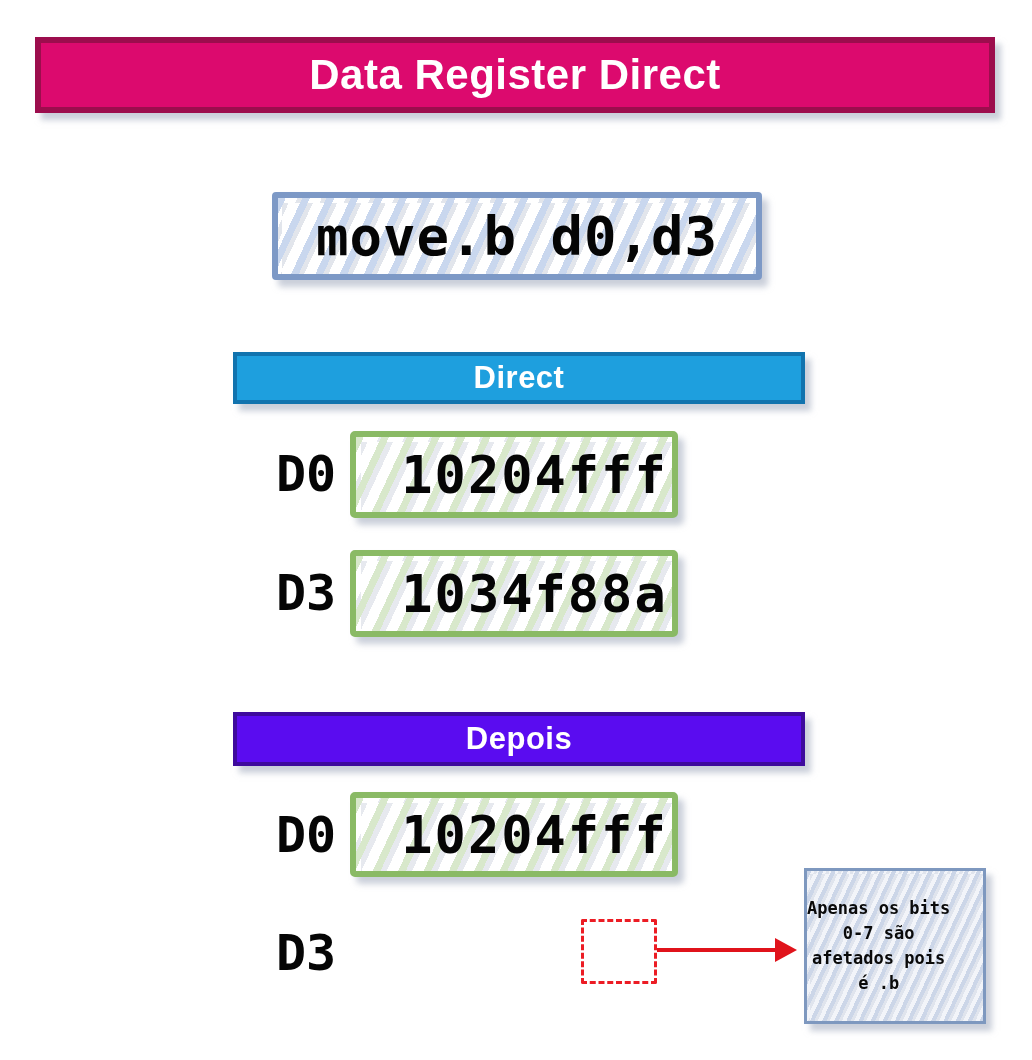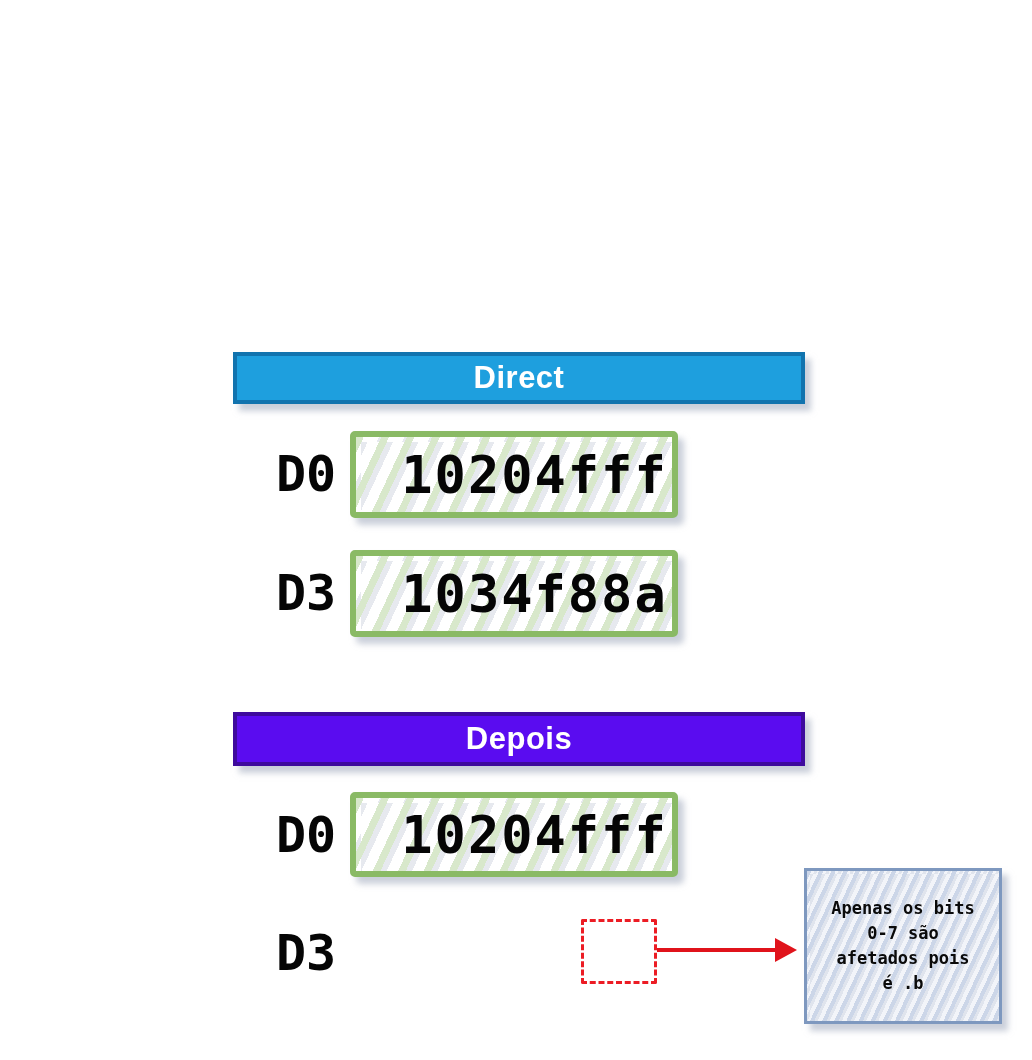--- a/index.html
+++ b/index.html
@@ -78,32 +78,38 @@
     position:absolute;left:581px;top:919px;width:76px;height:65px;box-sizing:border-box;
     border:3px dashed #ec1c24;border-radius:2px;z-index:5;background:transparent;
   }
   .arrow-line{position:absolute;left:657px;top:948px;width:122px;height:4px;background:#e0131b;z-index:4;}
   .arrow-head{
     position:absolute;left:775px;top:938px;width:0;height:0;z-index:4;
     border-left:22px solid #e0131b;border-top:12px solid transparent;border-bottom:12px solid transparent;
   }
 
   .note-box{
-    position:absolute;left:804px;top:868px;width:198px;height:156px;box-sizing:border-box;
+    position:absolute;left:804px;top:868px;width:182px;height:156px;box-sizing:border-box;
     border:3px solid #7e98bf;
-    display:flex;align-items:center;justify-content:center;text-align:center;
+    display:flex;align-items:center;text-align:center;
   }
   .note-text{font-size:17px;line-height:25px;color:#0a0a0a;white-space:pre-line;}
 </style>
 </head>
 <body>
 
 <div class="canvas">
 
+  <div class="title-bar shadow">
+    <span class="title-text">Data Register Direct</span>
+  </div>
 
+  <div class="instr-box hatch-blue shadow">
+    <span class="mono instr-text">move.b d0,d3</span>
+  </div>
 
   <div class="sec-bar antes shadow">
     <span class="sec-text">Direct</span>
   </div>
 
   <div class="reg-label mono" style="top:445px;">D0</div>
   <div class="reg-box green hatch-green shadow" style="top:431px;height:87px;">
     <span class="mono reg-value">10204fff</span>
   </div>
 

